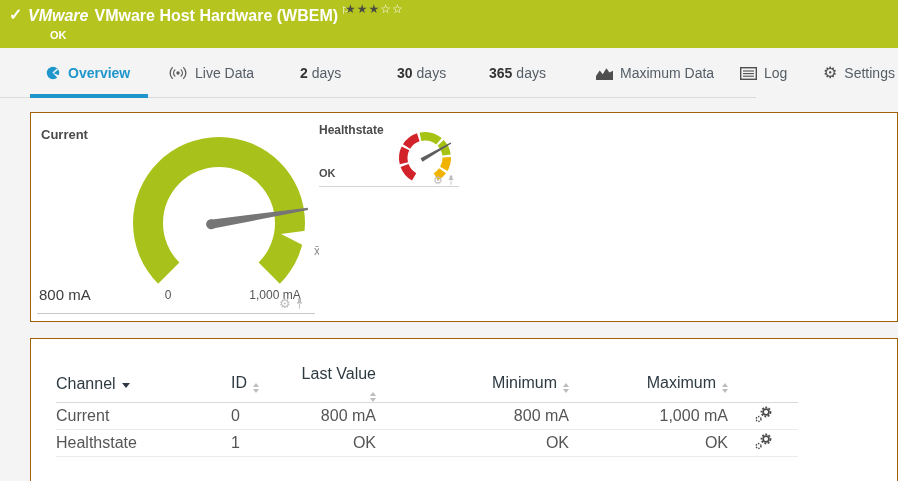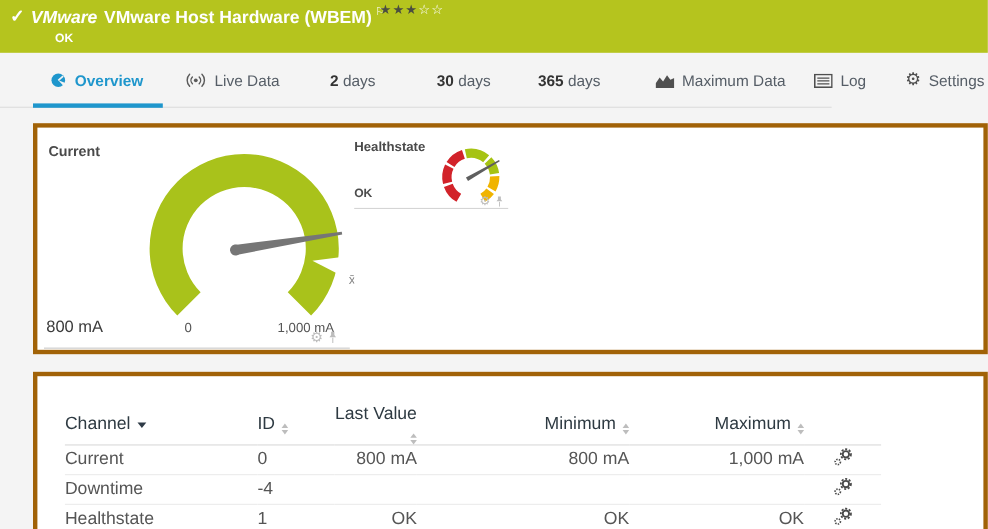--- a/index.html
+++ b/index.html
@@ -23,21 +23,21 @@
   .tab { position:absolute; top:0; height:50px; display:flex; align-items:center; font-size:14px;
          color:#555d66; cursor:pointer; white-space:nowrap; }
   .tab svg, .tab .gearchar { margin-right:7px; }
   .tab b { font-weight:700; color:#333; margin-right:4px; }
   .tab b:empty { margin-right:0; }
   .tab.active { color:#1e96cc; font-weight:600; }
   .tab-underline { position:absolute; left:30px; top:46px; width:118px; height:4px; background:#1e96cc; }
   .gearchar { font-size:16px; line-height:1; color:#4f4f4f; }
 
   
-  .panel { position:absolute; background:#fff; border:4px solid #a16207; }
+  .panel { position:absolute; background:#fff; border:1px solid #a16207; }
   #gauge-panel { left:30px; top:112px; width:868px; height:210px; }
   .g-title { position:absolute; font-size:13px; font-weight:600; color:#4a4a4a; }
   .g-scale { position:absolute; font-size:12px; color:#555; text-align:center; }
   .g-value { position:absolute; font-size:15px; color:#3c3c3c; }
   .g-sep { position:absolute; border-top:1px solid #c9c9c9; }
   .mini-ok { position:absolute; font-size:11px; font-weight:700; color:#4c4c4c; }
   .icnrow { position:absolute; display:flex; align-items:flex-end; gap:4px; color:#bdbdbd; }
   .icnrow .gearchar { color:#bdbdbd; font-size:13px; cursor:pointer; }
   .icnrow svg { cursor:pointer; }
 
@@ -223,34 +223,20 @@
             </span>
       </th>
       <th></th>
     </tr>
     <tr>
       <td>Current</td>
       <td>0</td>
       <td class="r">800 mA</td>
       <td class="r">800 mA</td>
       <td class="r">1,000 mA</td>
-      <td class="act">
-        <svg width="17" height="17" viewBox="0 0 17 17">
-          <circle cx="11" cy="6" r="4.6" fill="none" stroke="#4a4a4a" stroke-width="1.6" stroke-dasharray="1.9 1.5"></circle>
-          <circle cx="11" cy="6" r="2.9" fill="none" stroke="#4a4a4a" stroke-width="1.7"></circle>
-          <circle cx="3.6" cy="13" r="2.4" fill="none" stroke="#4a4a4a" stroke-width="1.5" stroke-dasharray="1.3 1.1"></circle>
-        </svg>
-      </td>
-    </tr>
-    <tr>
-      <td>Downtime</td>
-      <td>-4</td>
-      <td class="r"></td>
-      <td class="r"></td>
-      <td class="r"></td>
       <td class="act">
         <svg width="17" height="17" viewBox="0 0 17 17">
           <circle cx="11" cy="6" r="4.6" fill="none" stroke="#4a4a4a" stroke-width="1.6" stroke-dasharray="1.9 1.5"></circle>
           <circle cx="11" cy="6" r="2.9" fill="none" stroke="#4a4a4a" stroke-width="1.7"></circle>
           <circle cx="3.6" cy="13" r="2.4" fill="none" stroke="#4a4a4a" stroke-width="1.5" stroke-dasharray="1.3 1.1"></circle>
         </svg>
       </td>
     </tr>
     <tr>
       <td>Healthstate</td>

